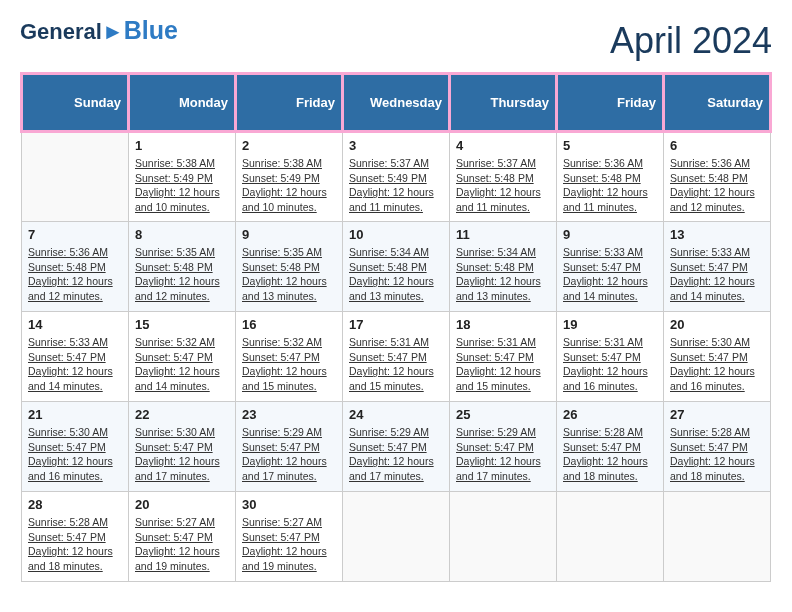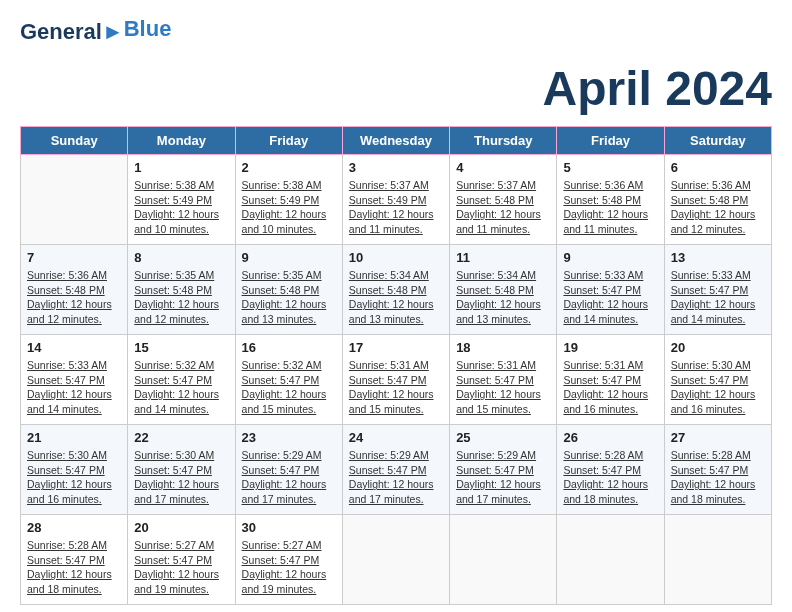--- a/index.html
+++ b/index.html
@@ -24,42 +24,41 @@
     .logo-text {
       font-size: 22px;
       font-weight: bold;
       color: #1a3a5c;
       line-height: 1.1;
     }
     .title-block {
       text-align: right;
     }
     .month-title {
-      font-size: 48px;
-      font-weight: bold;
+      font-size: 36px;
+      font-weight: normal;
       color: #1a3a5c;
-      margin-top: 41px;
     }
     .location {
       font-size: 16px;
       color: #333;
     }
     .calendar {
       width: 100%;
       border-collapse: collapse;
       font-size: 11px;
     }
     .calendar th {
       background-color: #2e6da4;
       color: #fff;
-      text-align: center;
-      padding: 6px 6px;
+      text-align: right;
+      padding: 20px 6px;
       font-size: 13px;
       font-weight: bold;
-      border: 1px solid #f9a8d4;
+      border: 3px solid #f9a8d4;
     }
     .calendar td {
       border: 1px solid #ccc;
       vertical-align: top;
       padding: 5px 6px;
       width: 107px;
       min-height: 80px;
       height: 90px;
       background: #fff;
     }
@@ -89,21 +88,21 @@
 </head>
 <body>
 
 <div class="header">
   <div class="logo">
     <div style="display:flex;align-items:center;">
       <span class="logo-text">
         <span style="color:#1a3a5c;">General</span><span style="color:#2e7bc4;">►</span>
       </span>
     </div>
-    <div style="font-size:22px;font-weight:bold;color:#2e7bc4;margin-top:-4px;">Blue</div>
+    <div style="font-size:25px;font-weight:bold;color:#2e7bc4;margin-top:-4px;">Blue</div>
   </div>
   <div class="title-block">
     <div class="month-title">April 2024</div>
   </div>
 </div>
 
 <table class="calendar">
   <thead>
     <tr>
     <th>Sunday</th>

